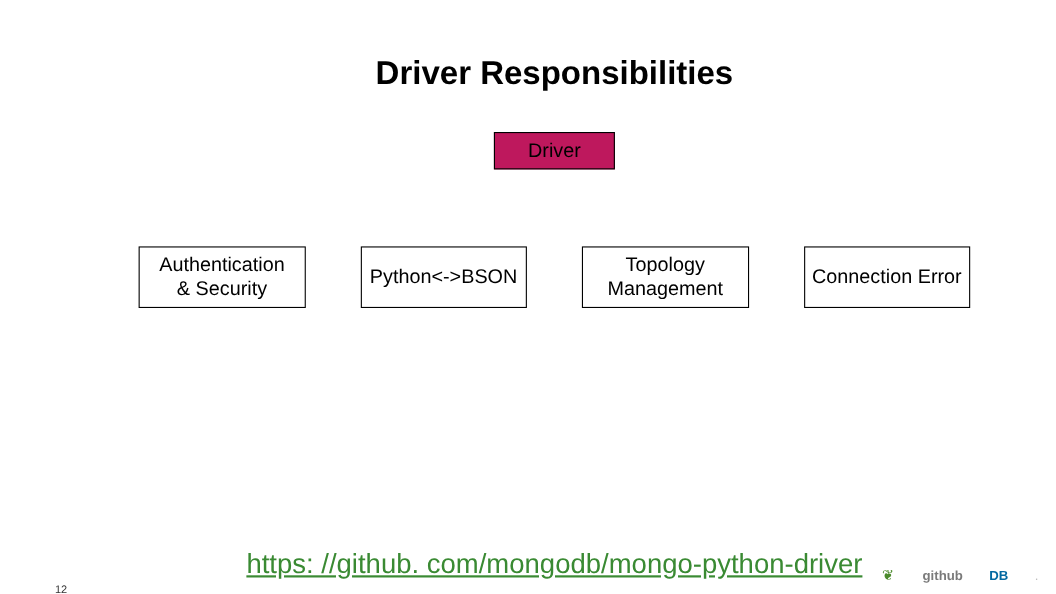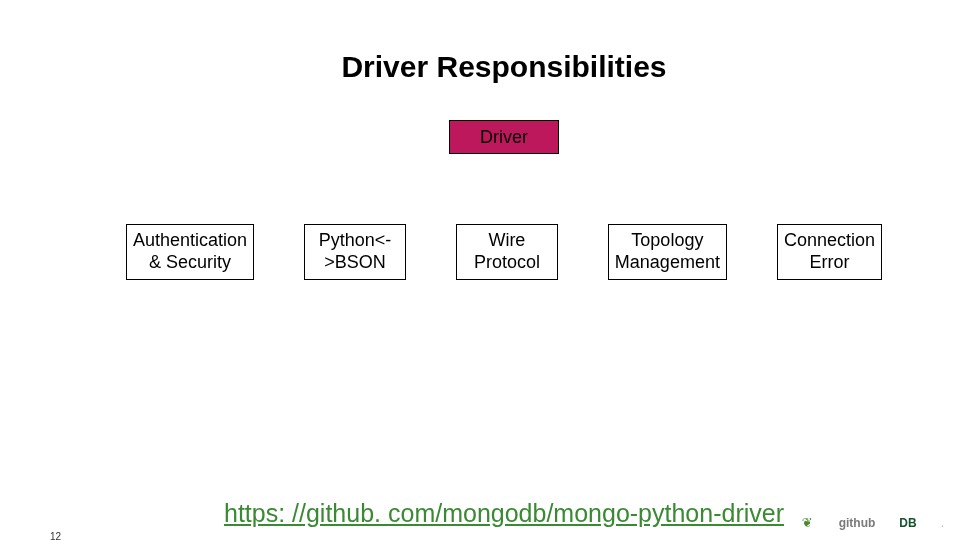--- a/index.html
+++ b/index.html
@@ -12,21 +12,21 @@
     width: 110px; height: 34px;
     background: #be185d;
     border: 1px solid #000;
     display: flex; align-items: center; justify-content: center;
     font-size: 18px;
   }
   .grid {
     position: absolute;
     top: 188px; left: 90px; right: 90px;
     display: grid;
-    grid-template-columns: repeat(5, 1fr);
+    grid-template-columns: repeat(4, 1fr);
     grid-template-rows: repeat(2, 56px);
     column-gap: 50px;
     row-gap: 44px;
   }
   .cell {
     border: 1px solid #000;
     display: flex; align-items: center; justify-content: center;
     text-align: center;
     font-size: 18px;
     line-height: 1.2;
@@ -54,38 +54,36 @@
     right: 16px; bottom: 10px;
     display: flex; align-items: center;
     font-size: 12px;
   }
   .logo .leaf {
     color: #4a8a2b;
     margin-right: 2px;
     font-size: 13px;
   }
   .logo .mongo { color: #7a7a7a; font-weight: bold; }
-  .logo .db { color: #14532d; font-weight: bold; }
+  .logo .db { color: #0369a1; font-weight: bold; }
   .logo .dot { color: #bdbdbd; }
 </style>
 </head>
 <body>
 
 <div class="slide">
 
   <div class="title">Driver Responsibilities</div>
 
   <div class="driver-box">Driver</div>
 
   <div class="grid">
     <div class="cell">Authentication
 &amp; Security</div>
     <div class="cell">Python&lt;-&gt;BSON</div>
-    <div class="cell">Wire
-Protocol</div>
     <div class="cell">Topology
 Management</div>
     <div class="cell">Connection Error</div>
   </div>
 
   <a class="link">https: //github. com/mongodb/mongo-python-driver</a>
 
   <div class="page-num">12</div>
 
   <div class="logo">

